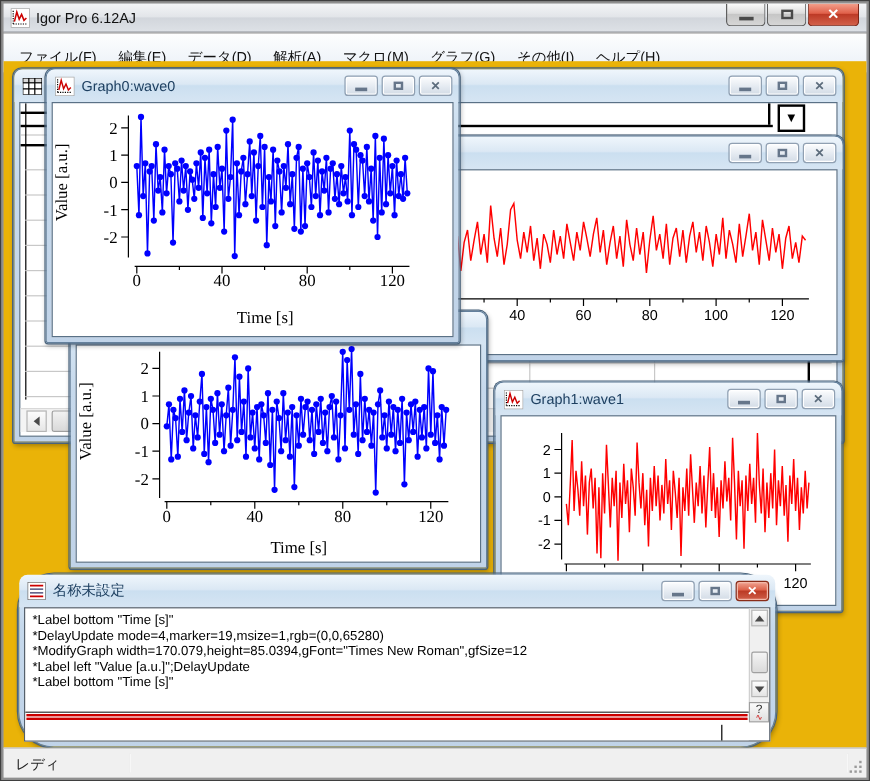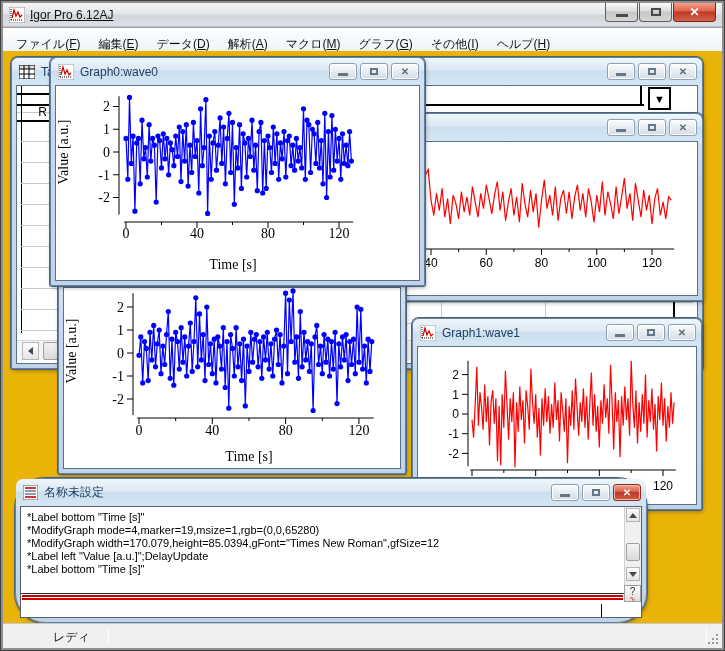--- a/index.html
+++ b/index.html
@@ -4,33 +4,33 @@
 <style>
   html,body{margin:0;padding:0;background:#555;}
   *{box-sizing:border-box;}
   .app{position:relative;width:725px;height:651px;background:#a3a3a3;
        font-family:"Liberation Sans",sans-serif;overflow:hidden;
        border:1px solid #3f3f3f;box-shadow:inset 0 0 0 2px #8f8f8f;}
   
   .main-titlebar{position:absolute;left:2px;top:2px;right:2px;height:24px;
       background:linear-gradient(#f4f5f7,#e2e5e9 48%,#d2d6dc 52%,#dde1e6);
       display:flex;align-items:center;padding-left:6px;border-bottom:1px solid #b9bdc4;}
-  .main-title{font-size:12px;color:#111;margin-left:5px;text-decoration:underline;}
+  .main-title{font-size:12px;color:#111;margin-left:5px;}
   .main-btns{position:absolute;right:6px;top:0;display:flex;}
   .mbtn{width:33px;height:19px;margin-left:1px;border:1px solid #5f5f5f;border-top:none;
       border-radius:0 0 4px 4px;background:linear-gradient(#fbfbfb,#dcdcdc 45%,#c6c6c6 50%,#d6d6d6);
       display:flex;align-items:center;justify-content:center;}
   .mbtn.close{width:43px;background:linear-gradient(#f3a08c,#e0604a 45%,#bd3a26 50%,#d2604a);
       border-color:#7d2516;color:#fff;font-weight:bold;font-size:12px;}
   .mbtn .g-min{width:12px;height:3px;background:#4a4a4a;margin-top:6px;}
   .mbtn .g-max{width:10px;height:8px;border:2px solid #4a4a4a;}
   
   .menubar{position:absolute;left:2px;top:27px;right:2px;height:33px;
       background:linear-gradient(#fdfefe,#eaf0f7);border-bottom:1px solid #b4bac2;
-      display:flex;align-items:center;padding-left:4px;}
+      display:flex;align-items:flex-end;padding-left:4px;}
   .menu-item{font-size:12px;color:#111;padding:3px 9px;cursor:default;white-space:nowrap;}
   .menu-item u{text-decoration:underline;}
   
   .mdi{position:absolute;left:2px;top:50px;right:2px;bottom:27px;background:#eab308;overflow:hidden;}
   
   .win{position:absolute;background:linear-gradient(#dcebf7,#c6d9ec 30%,#c0d3e8);
       border:1px solid #64809c;border-radius:7px 7px 2px 2px;
       box-shadow:0 0 0 1px #49637c, 1px 2px 4px rgba(0,0,0,.3);}
   .win-tb{position:absolute;left:0;top:0;right:0;height:27px;display:flex;align-items:center;
       padding-left:7px;border-radius:7px 7px 0 0;
@@ -75,21 +75,21 @@
   .vsb-btn{position:absolute;left:1px;width:14px;height:14px;background:linear-gradient(#fdfdfd,#e4e4e4);
       border:1px solid #b5b5b5;display:flex;align-items:center;justify-content:center;}
   .vsb-thumb{position:absolute;left:1px;width:14px;height:18px;background:linear-gradient(#f4f4f4,#dadada);
       border:1px solid #9f9f9f;border-radius:2px;}
   .help-btn{position:absolute;right:0;width:17px;height:17px;background:linear-gradient(#fafafa,#e0e0e0);
       border:1px solid #9f9f9f;font-size:10px;color:#333;text-align:center;line-height:9px;padding-top:1px;}
   .help-btn .squig{display:block;font-size:7px;color:#cc0000;line-height:6px;}
   
   .statusbar{position:absolute;left:2px;right:2px;bottom:2px;height:25px;background:#f0f0f0;
       border-top:1px solid #c8c8c8;font-size:12px;color:#222;}
-  .status-text{position:absolute;left:10px;top:5px;margin-left:40px;}
+  .status-text{position:absolute;left:10px;top:5px;}
   .status-div{position:absolute;top:4px;bottom:4px;width:1px;background:#cfcfcf;border-right:1px solid #fff;}
   .grip{position:absolute;right:2px;bottom:2px;width:14px;height:14px;}
   .plot-host{position:absolute;left:0;top:0;}
   svg text{fill:#000;}
 </style>
 </head>
 <body>
 
 <div class="app">
 
@@ -374,21 +374,21 @@
               <circle cx="298.6" cy="81.1" r="2.6" fill="#0000fe"></circle>
               <circle cx="300.5" cy="58.1" r="2.6" fill="#0000fe"></circle>
               <circle cx="302.3" cy="94.9" r="2.6" fill="#0000fe"></circle>
               <circle cx="304.1" cy="51.2" r="2.6" fill="#0000fe"></circle>
               <circle cx="306.0" cy="83.4" r="2.6" fill="#0000fe"></circle>
               <circle cx="307.8" cy="53.5" r="2.6" fill="#0000fe"></circle>
             </svg></div>
       </div>
     </div>
 
-    <div class="win" style="left:47px;top:6px;width:375px;height:229px;z-index:4;">
+    <div class="win" style="left:35px;top:6px;width:345px;height:229px;z-index:4;">
       <div class="win-tb">
         <svg width="16" height="16">
           <rect x="0" y="0" width="16" height="16" fill="#fff" stroke="#999"></rect>
           <polyline points="2,13 2,2" stroke="#000" stroke-dasharray="1,1" fill="none"></polyline>
           <polyline points="2,13 14,13" stroke="#000" stroke-dasharray="1,1" fill="none"></polyline>
           <polyline points="3,11 5,3 7,10 9,6 11,11 13,9" stroke="#cc0000" stroke-width="1.2" fill="none"></polyline>
         </svg>
         <span class="win-title">Graph0:wave0</span>
         <span class="win-btns">
           <span class="wbtn">
@@ -625,21 +625,21 @@
             </span>
           <span class="wbtn">
               <span class="g-max"></span>
             </span>
           <span class="wbtn close-active">✕</span>
         </span>
       </div>
       <div class="cmd-body">
         <div class="cmd-history" id="cmd-history">
             <div class="cmd-line">*Label bottom "Time [s]"</div>
-            <div class="cmd-line">*ModifyGraph mode=4,marker=19,msize=1,rgb=(0,0,65280)</div>
+            <div class="cmd-line">*DelayUpdate mode=4,marker=19,msize=1,rgb=(0,0,65280)</div>
             <div class="cmd-line">*ModifyGraph width=170.079,height=85.0394,gFont="Times New Roman",gfSize=12</div>
             <div class="cmd-line">*Label left "Value [a.u.]";DelayUpdate</div>
             <div class="cmd-line">*Label bottom "Time [s]"</div>
           </div>
         <div class="vscroll">
           <span class="vsb-btn" style="top:1px;">
               <span class="arr-u"></span>
             </span>
           <span class="vsb-thumb" style="top:36px;"></span>
           <span class="vsb-btn" style="top:60px;">

